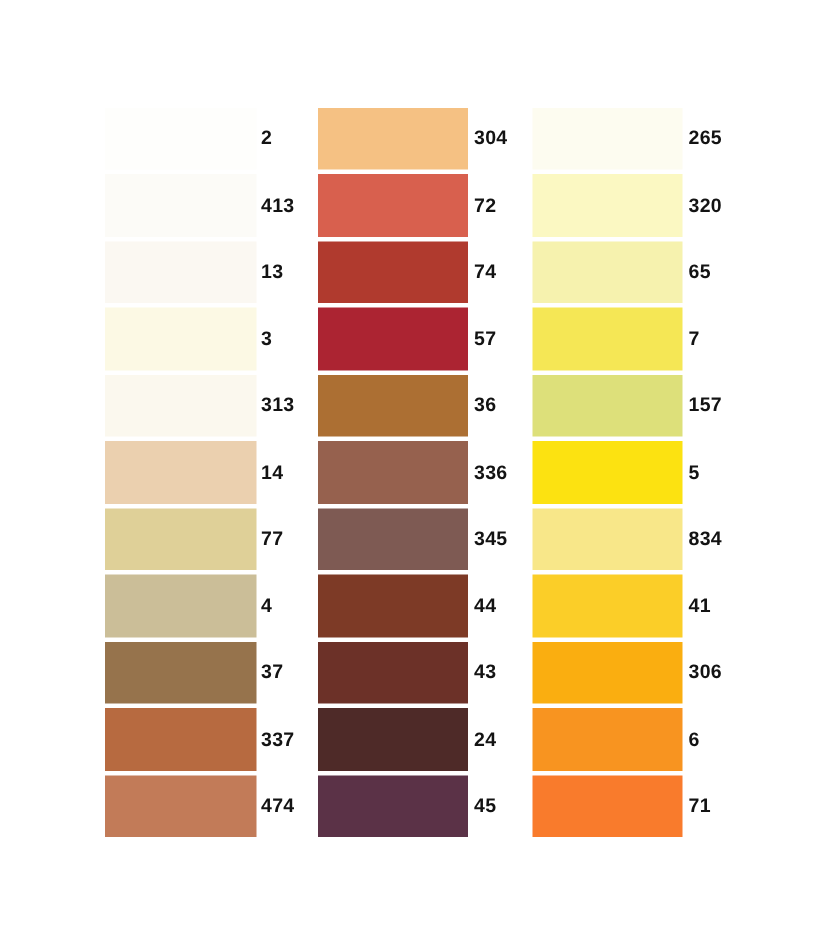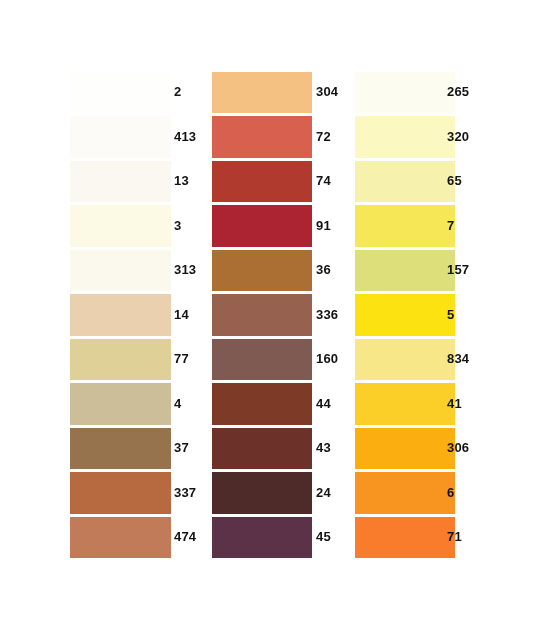--- a/index.html
+++ b/index.html
@@ -50,21 +50,21 @@
     height: 44.5px;
     line-height: 44.5px;
     font-size: 13px;
     font-weight: bold;
     color: #131313;
     white-space: nowrap;
     letter-spacing: 0.2px;
   }
   #col-0 .swatch-label { left: 104px; }
   #col-1 .swatch-label { left: 104px; }
-  #col-2 .swatch-label { left: 92px; text-align: center; }
+  #col-2 .swatch-label { left: 104px; text-align: center; }
 </style>
 </head>
 <body>
 
 <div id="chart">
   <div class="column" id="col-0">
       <div class="swatch-row">
         <div class="swatch-chip" style="background-color: rgb(254, 254, 252);"></div>
         <div class="swatch-label">2</div>
       </div>
@@ -117,33 +117,33 @@
       <div class="swatch-row">
         <div class="swatch-chip" style="background-color: rgb(216, 96, 78);"></div>
         <div class="swatch-label">72</div>
       </div>
       <div class="swatch-row">
         <div class="swatch-chip" style="background-color: rgb(176, 58, 46);"></div>
         <div class="swatch-label">74</div>
       </div>
       <div class="swatch-row">
         <div class="swatch-chip" style="background-color: rgb(172, 36, 50);"></div>
-        <div class="swatch-label">91</div>
+        <div class="swatch-label">57</div>
       </div>
       <div class="swatch-row">
         <div class="swatch-chip" style="background-color: rgb(172, 111, 51);"></div>
         <div class="swatch-label">36</div>
       </div>
       <div class="swatch-row">
         <div class="swatch-chip" style="background-color: rgb(150, 97, 78);"></div>
         <div class="swatch-label">336</div>
       </div>
       <div class="swatch-row">
         <div class="swatch-chip" style="background-color: rgb(126, 90, 83);"></div>
-        <div class="swatch-label">160</div>
+        <div class="swatch-label">345</div>
       </div>
       <div class="swatch-row">
         <div class="swatch-chip" style="background-color: rgb(125, 58, 38);"></div>
         <div class="swatch-label">44</div>
       </div>
       <div class="swatch-row">
         <div class="swatch-chip" style="background-color: rgb(108, 49, 40);"></div>
         <div class="swatch-label">43</div>
       </div>
       <div class="swatch-row">

